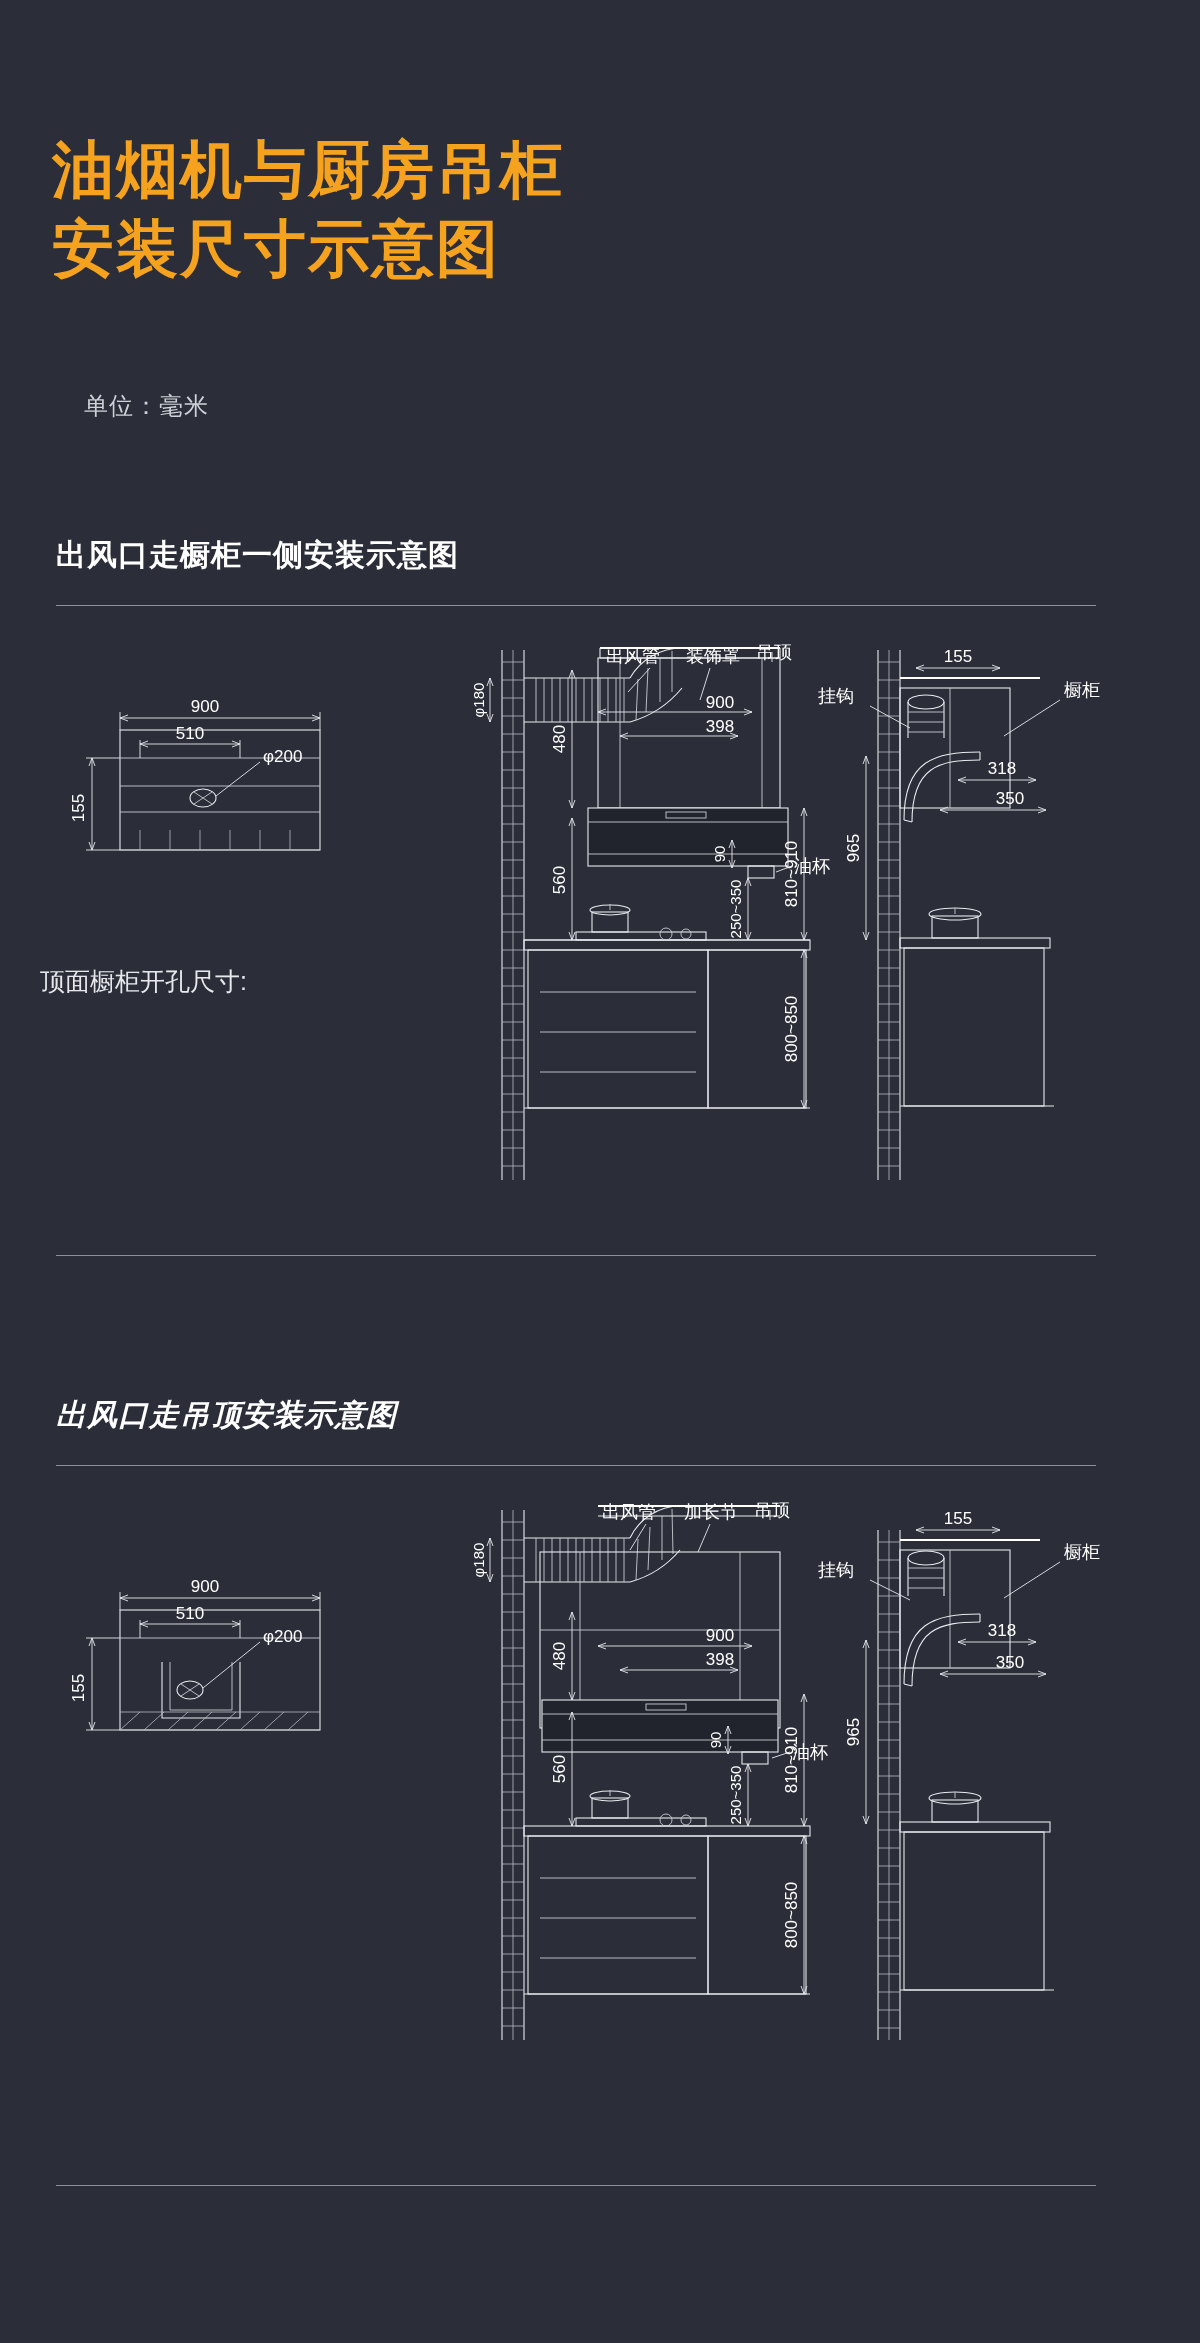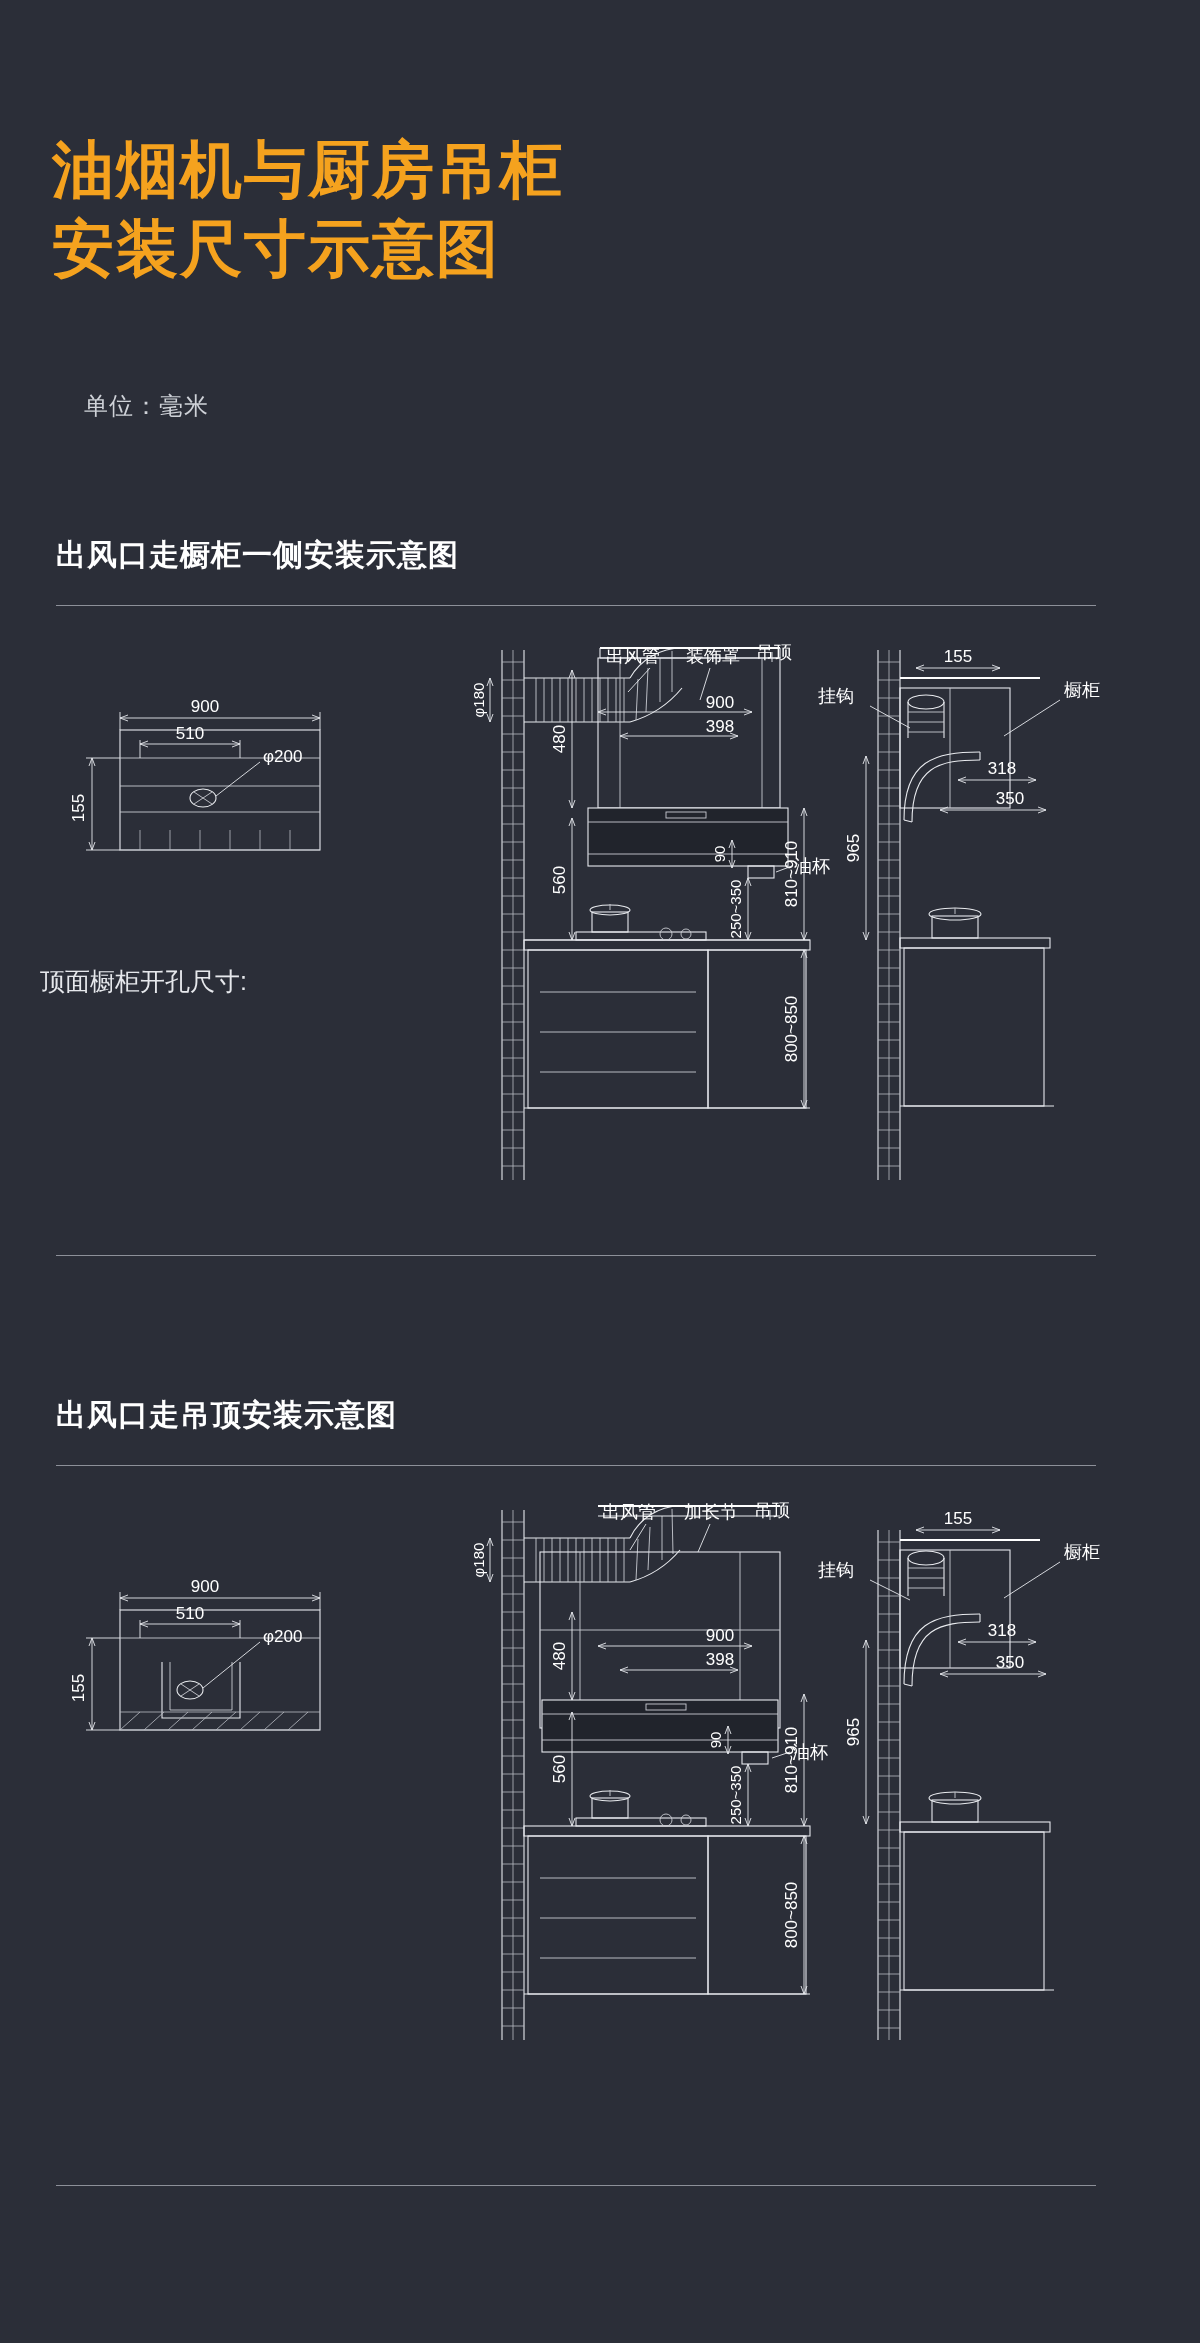--- a/index.html
+++ b/index.html
@@ -349,21 +349,21 @@
 
       <line class="ln-dim" x1="390" y1="66" x2="430" y2="88"></line>
       <text class="lbl-cn" x="338" y="62">挂钩</text>
       <line class="ln-dim" x1="580" y1="60" x2="524" y2="96"></line>
       <text class="lbl-cn" x="584" y="56">橱柜</text>
     </svg>
   </div>
 
   <div class="rule" style="left:56px;top:1255px;width:1040px;"></div>
 
-  <div class="section-title" style="left:56px;top:1395px;">出风口走吊顶安装示意图</div>
+  <div class="section-title" style="left:56px;top:1395px;font-style:italic;">出风口走吊顶安装示意图</div>
   <div class="rule" style="left:56px;top:1465px;width:1040px;"></div>
 
   <div class="dw" style="left:40px;top:1580px;">
     <svg width="330" height="220" viewBox="0 0 330 220">
       <rect class="ln" x="80" y="30" width="200" height="120"></rect>
       <line class="ln-thin" x1="80" y1="58" x2="280" y2="58"></line>
 
       <path class="ln" d="M122 82 L122 138 L200 138 L200 82"></path>
       <path class="ln-thin" d="M130 82 L130 130 L192 130 L192 82"></path>
 

